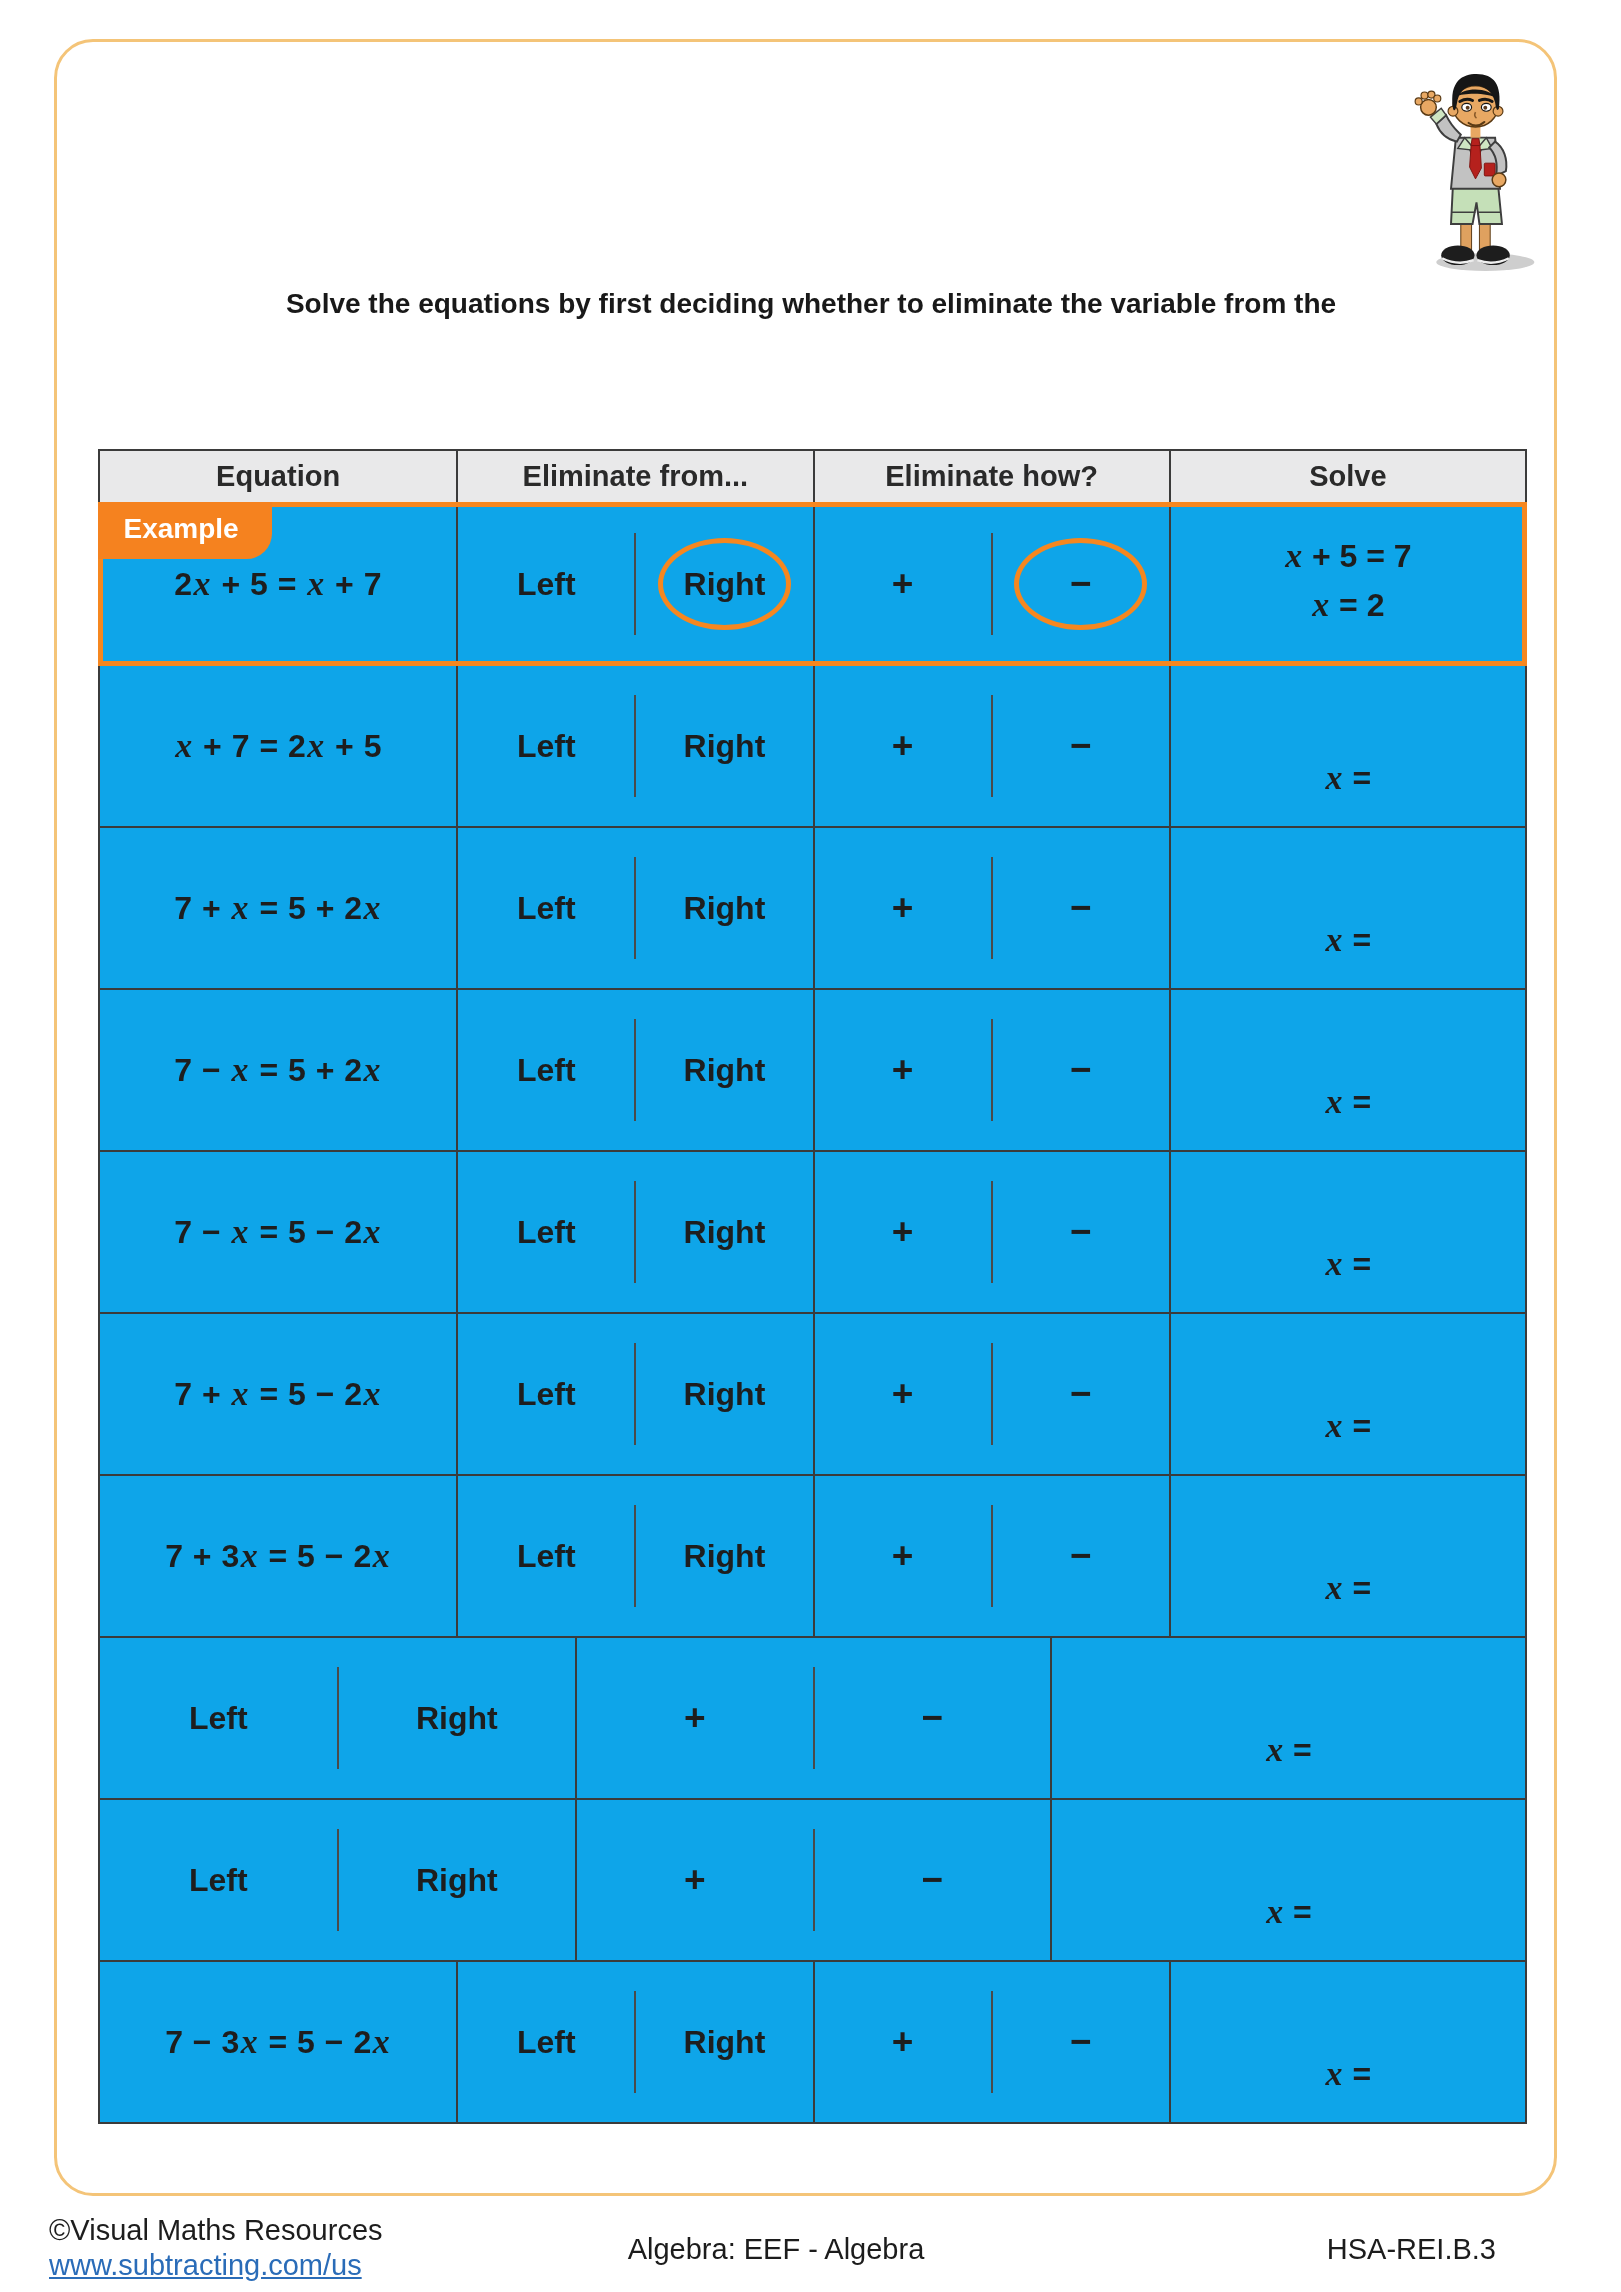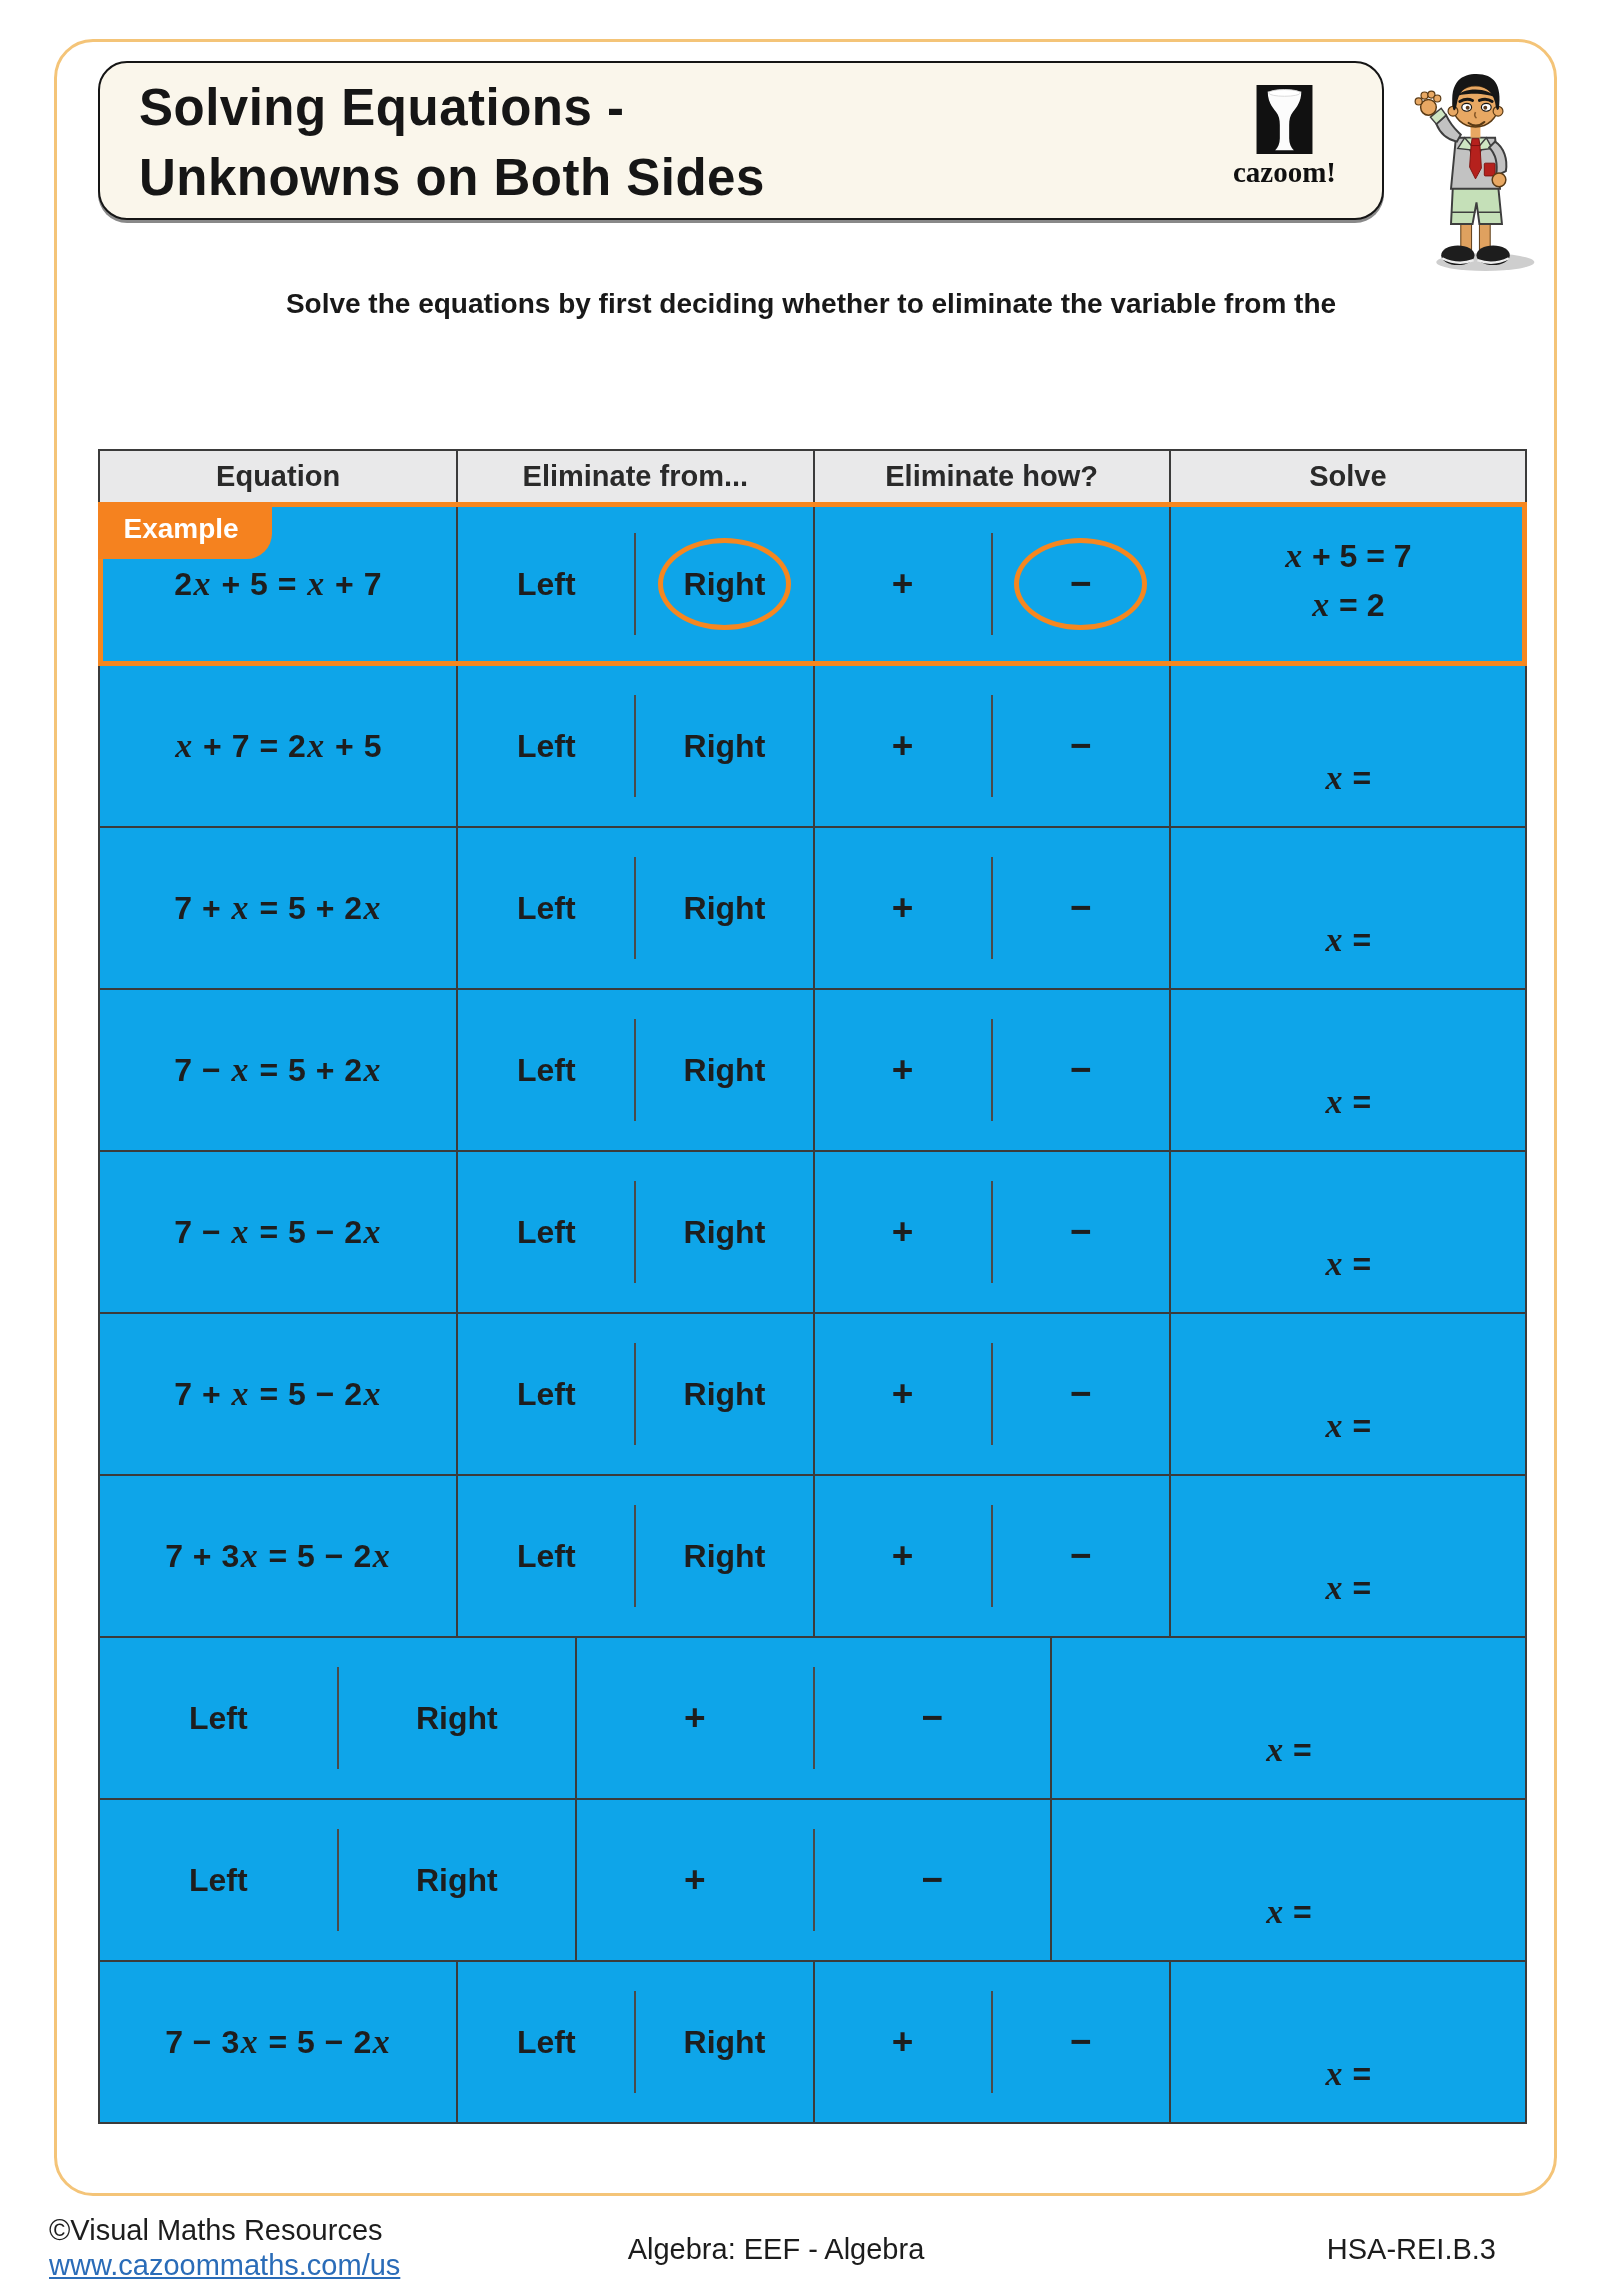--- a/index.html
+++ b/index.html
@@ -94,34 +94,20 @@
                  font-size:29px;color:#1c1c1c;}
   .footer-right{position:absolute;right:125px;top:2233px;font-size:29px;color:#1c1c1c;}
 </style>
 </head>
 <body>
 
 <div class="sheet">
 
   <div class="page-frame"></div>
 
-  <div class="title-box">
-    <div class="title">
-      <div>Solving Equations -</div>
-      <div>Unknowns on Both Sides</div>
-    </div>
-    <div class="logo">
-      <svg width="57" height="69" viewBox="0 0 60 74">
-        <rect x="0" y="0" width="60" height="74" fill="#111"></rect>
-        <path d="M12 7 L48 7 C48 18 43 24 39 29 C36 33 35 37 35 43 L35 57 C35 63 37 67 40 70 L20 70 C23 67 25 63 25 57 L25 43 C25 37 24 33 21 29 C17 24 12 18 12 7 Z" fill="#FCFCFC"></path>
-        <ellipse cx="30" cy="8.5" rx="17" ry="3.6" fill="#FFFFFF" stroke="#D8D8D8" stroke-width="1"></ellipse>
-      </svg>
-      <div class="logo-text">cazoom!</div>
-    </div>
-  </div>
 
   <div class="character">
     <svg width="147" height="206" viewBox="0 0 150 210">
       <ellipse cx="85" cy="197" rx="50" ry="9" fill="#BDBDBD" opacity="0.75"></ellipse>
       <rect x="60" y="150" width="11" height="38" fill="#DFA15F" stroke="#5A3A14" stroke-width="1"></rect>
       <rect x="79" y="150" width="11" height="38" fill="#DFA15F" stroke="#5A3A14" stroke-width="1"></rect>
       <ellipse cx="57" cy="190" rx="17" ry="10" fill="#1D1D1D"></ellipse>
       <ellipse cx="93" cy="190" rx="17" ry="10" fill="#1D1D1D"></ellipse>
       <path d="M41 193 Q57 201 73 195" stroke="#EEE" stroke-width="2.5" fill="none"></path>
       <path d="M77 195 Q93 201 109 193" stroke="#EEE" stroke-width="2.5" fill="none"></path>
@@ -432,19 +418,19 @@
           </div>
     </div>
     <div class="cell solve-cell">
       <span class="math ans"><span class="vx">x</span> =</span>
     </div>
   </div>
     </div>
 
   <div class="footer-left">
     <div>©Visual Maths Resources</div>
-    <a class="site-link">www.cazoommaths.com/us</a>
+    <a class="site-link">www.subtracting.com/us</a>
   </div>
   <div class="footer-center">Algebra: EEF - Algebra</div>
   <div class="footer-right">HSA-REI.B.3</div>
 
 </div>
 
 
 </body></html>

